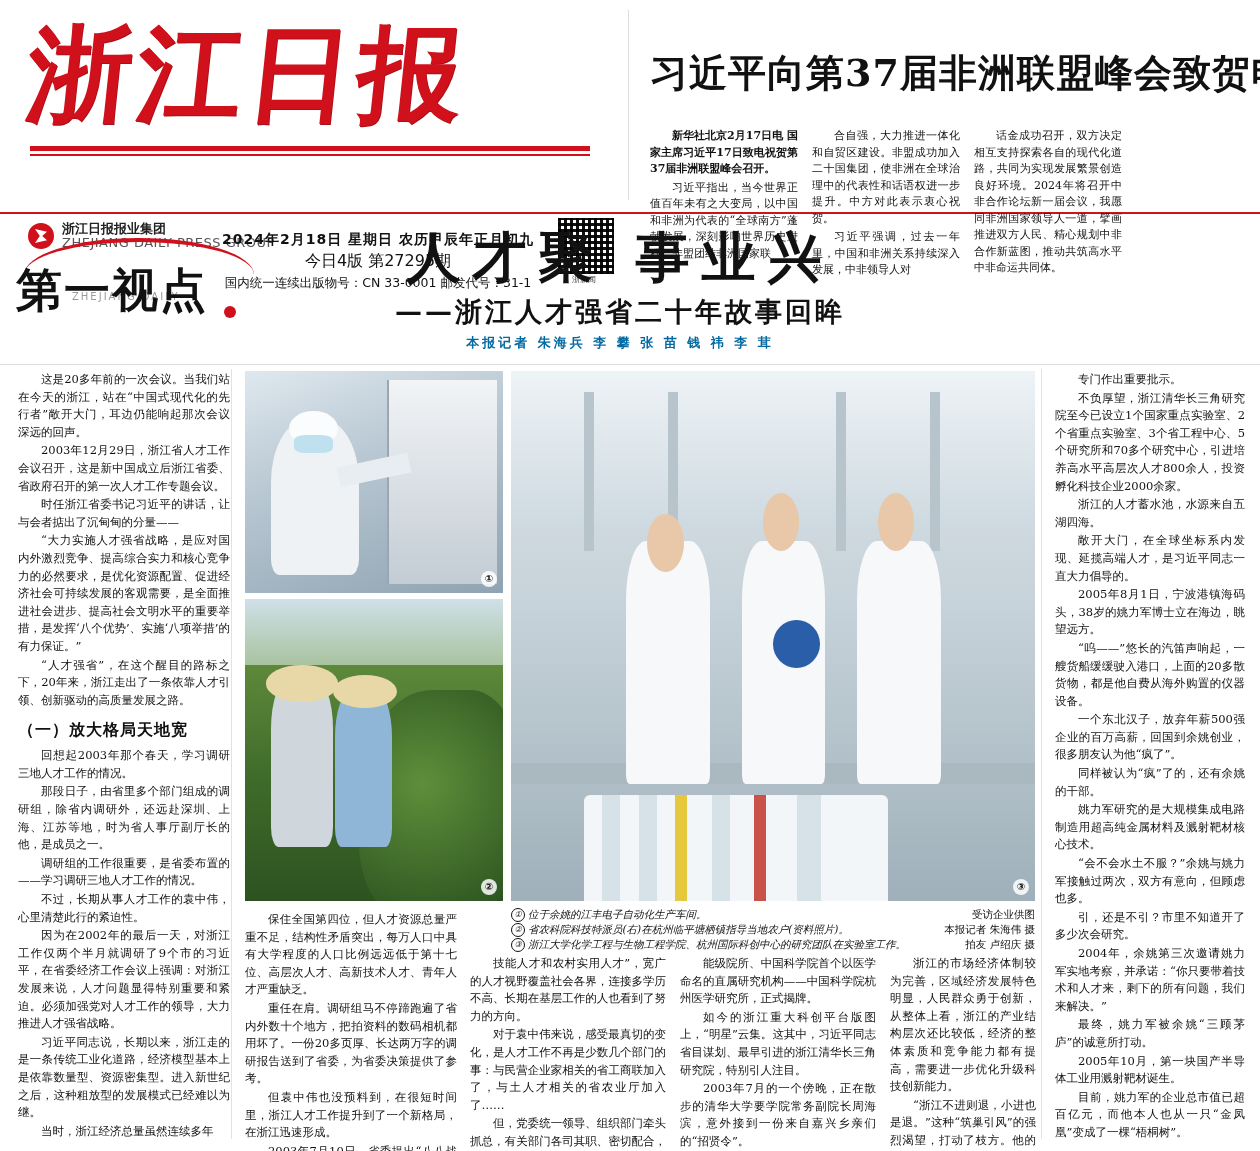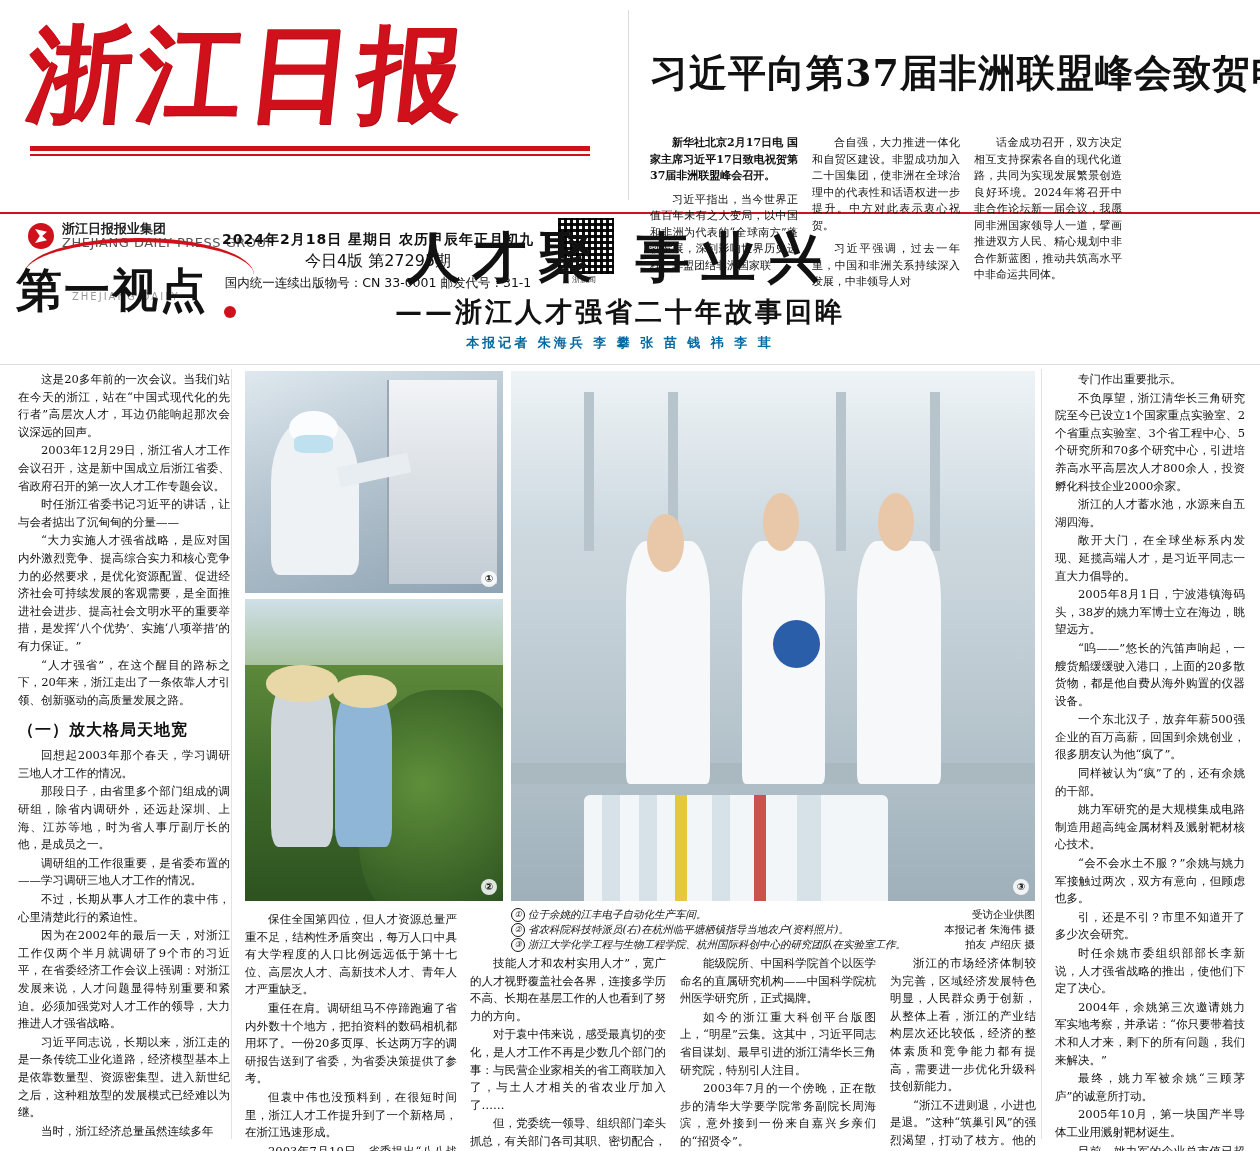--- a/index.html
+++ b/index.html
@@ -40,21 +40,21 @@
 
   .head-sep{position:absolute;left:628px;top:10px;width:1px;height:190px;background:#ddd;}
 
   .lead-head{position:absolute;left:650px;top:48px;width:600px;
      font-family:"DejaVu Serif","Liberation Serif",serif;font-weight:bold;font-size:38px;
      letter-spacing:1px;color:#111;white-space:nowrap;}
 
   .lead-cols{position:absolute;left:650px;top:128px;width:600px;display:flex;gap:14px;}
   .lead-col{width:148px;font-size:11px;line-height:16.5px;color:#111;text-align:justify;
      font-family:"DejaVu Serif","Liberation Serif",serif;}
-  .lead-col p{margin:7px 0 2px 0;text-indent:2em;}
+  .lead-col p{margin:0 0 2px 0;text-indent:2em;}
   .dateline{font-weight:bold;}
 
   
   .banner{position:relative;height:150px;border-bottom:1px solid #ddd;}
   .brandmark{position:absolute;left:14px;top:18px;width:250px;height:92px;}
   .brandmark .swoosh{position:absolute;left:10px;top:6px;width:230px;height:40px;
       border-top:4px solid #d0111b;border-radius:60% 60% 0 0/100% 100% 0 0;}
   .brandmark .sub{position:absolute;left:58px;top:14px;font-size:10px;color:#999;letter-spacing:2px;margin-top:45px;}
   .brandmark .big{position:absolute;left:2px;top:28px;font-family:"DejaVu Serif","Liberation Serif",serif;
       font-weight:bold;font-size:46px;color:#111;letter-spacing:2px;}
@@ -180,21 +180,21 @@
       <div class="byline">本报记者 朱海兵 李 攀 张 苗 钱 祎 李 茸</div>
     </div>
   </div>
 
   <div class="main">
 
     <div class="colrule" style="left:231px;"></div>
     <div class="colrule" style="left:1041px;"></div>
 
     <div class="txtcol" style="left:18px;">
-      <p>这是20多年前的一次会议。当我们站在今天的浙江，站在“中国式现代化的先行者”高层次人才，耳边仍能响起那次会议深远的回声。</p>
+      <p>这是20多年前的一次会议。当我们站在今天的浙江，站在“中国式现代化的先行者”敞开大门，耳边仍能响起那次会议深远的回声。</p>
       <p>2003年12月29日，浙江省人才工作会议召开，这是新中国成立后浙江省委、省政府召开的第一次人才工作专题会议。</p>
       <p>时任浙江省委书记习近平的讲话，让与会者掂出了沉甸甸的分量——</p>
       <p class="q">“大力实施人才强省战略，是应对国内外激烈竞争、提高综合实力和核心竞争力的必然要求，是优化资源配置、促进经济社会可持续发展的客观需要，是全面推进社会进步、提高社会文明水平的重要举措，是发挥‘八个优势’、实施‘八项举措’的有力保证。”</p>
       <p>“人才强省”，在这个醒目的路标之下，20年来，浙江走出了一条依靠人才引领、创新驱动的高质量发展之路。</p>
       <h3>（一）放大格局天地宽</h3>
       <p>回想起2003年那个春天，学习调研三地人才工作的情况。</p>
       <p>那段日子，由省里多个部门组成的调研组，除省内调研外，还远赴深圳、上海、江苏等地，时为省人事厅副厅长的他，是成员之一。</p>
       <p>调研组的工作很重要，是省委布置的——学习调研三地人才工作的情况。</p>
       <p>不过，长期从事人才工作的袁中伟，心里清楚此行的紧迫性。</p>
       <p>因为在2002年的最后一天，对浙江工作仅两个半月就调研了9个市的习近平，在省委经济工作会议上强调：对浙江发展来说，人才问题显得特别重要和紧迫。必须加强党对人才工作的领导，大力推进人才强省战略。</p>
@@ -289,21 +289,20 @@
       <p>不负厚望，浙江清华长三角研究院至今已设立1个国家重点实验室、2个省重点实验室、3个省工程中心、5个研究所和70多个研究中心，引进培养高水平高层次人才800余人，投资孵化科技企业2000余家。</p>
       <p>浙江的人才蓄水池，水源来自五湖四海。</p>
       <p>敞开大门，在全球坐标系内发现、延揽高端人才，是习近平同志一直大力倡导的。</p>
       <p>2005年8月1日，宁波港镇海码头，38岁的姚力军博士立在海边，眺望远方。</p>
       <p>“呜——”悠长的汽笛声响起，一艘货船缓缓驶入港口，上面的20多散货物，都是他自费从海外购置的仪器设备。</p>
       <p>一个东北汉子，放弃年薪500强企业的百万高薪，回国到余姚创业，很多朋友认为他“疯了”。</p>
       <p>同样被认为“疯”了的，还有余姚的干部。</p>
       <p>姚力军研究的是大规模集成电路制造用超高纯金属材料及溅射靶材核心技术。</p>
       <p>“会不会水土不服？”余姚与姚力军接触过两次，双方有意向，但顾虑也多。</p>
       <p>引，还是不引？市里不知道开了多少次会研究。</p>
-      <p>时任余姚市委组织部部长李新说，人才强省战略的推出，使他们下定了决心。</p>
       <p>2004年，余姚第三次邀请姚力军实地考察，并承诺：“你只要带着技术和人才来，剩下的所有问题，我们来解决。”</p>
       <p>最终，姚力军被余姚“三顾茅庐”的诚意所打动。</p>
       <p>2005年10月，第一块国产半导体工业用溅射靶材诞生。</p>
       <p>目前，姚力军的企业总市值已超百亿元，而他本人也从一只“金凤凰”变成了一棵“梧桐树”。</p>
 
     </div>
 
   </div>
 </div>
 

